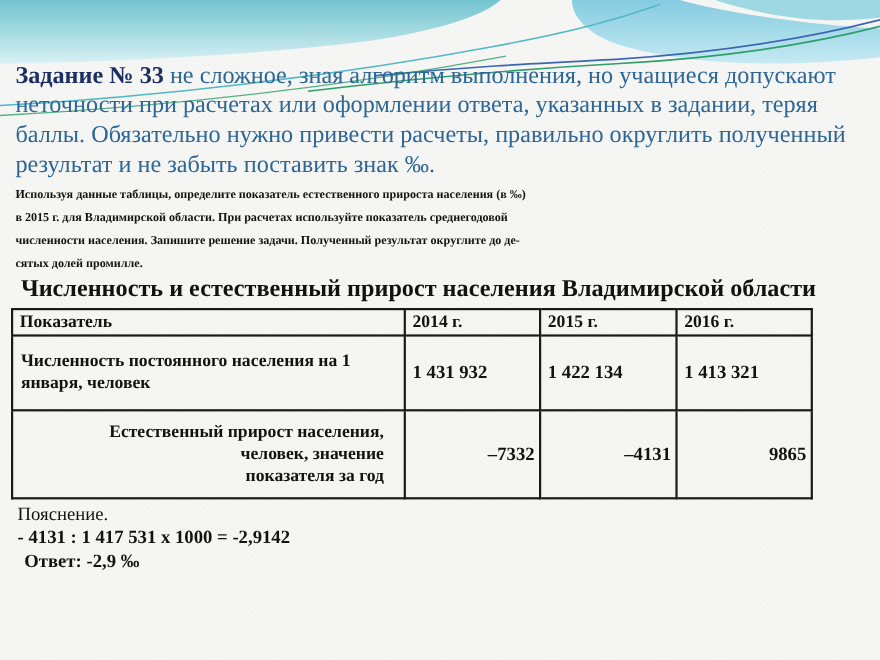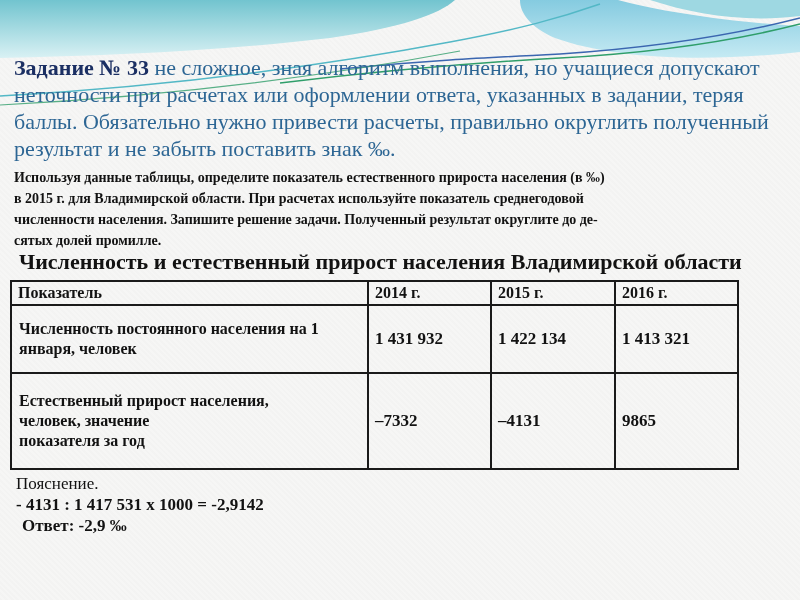--- a/index.html
+++ b/index.html
@@ -33,21 +33,21 @@
     white-space: nowrap;
   }
   .intro .badge {
     font-weight: bold;
     color: #1b2f63;
   }
 
   
   .task {
     margin: 5px 6px 0 14px;
-    font-size: 14px;
+    font-size: 11px;
     line-height: 21px;
     font-weight: bold;
     color: #121212;
     white-space: nowrap;
   }
   .caption {
     margin: 0 6px 0 19px;
     font-size: 22px;
     line-height: 21px;
     font-weight: bold;
@@ -72,21 +72,21 @@
   th { height: 15px; font-size: 16px; padding: 2px 4px 2px 6px; }
   td.indicator {
     font-size: 16px;
     line-height: 20px;
     padding: 4px 18px 4px 7px;
     white-space: pre-line;
   }
   td.value { font-size: 17px; padding: 2px 4px 2px 6px; }
   tr.r1 td { height: 68px; }
   tr.r2 td { height: 59px; }
-  tr.r3 td { height: 96px; }
+  tr.r3 td { height: 80px; text-align: right; }
 
   
   .footer {
     margin: 3px 6px 0 16px;
     font-size: 17px;
     line-height: 21px;
     color: #121212;
     white-space: nowrap;
   }
   .footer .calc { font-weight: bold; }

